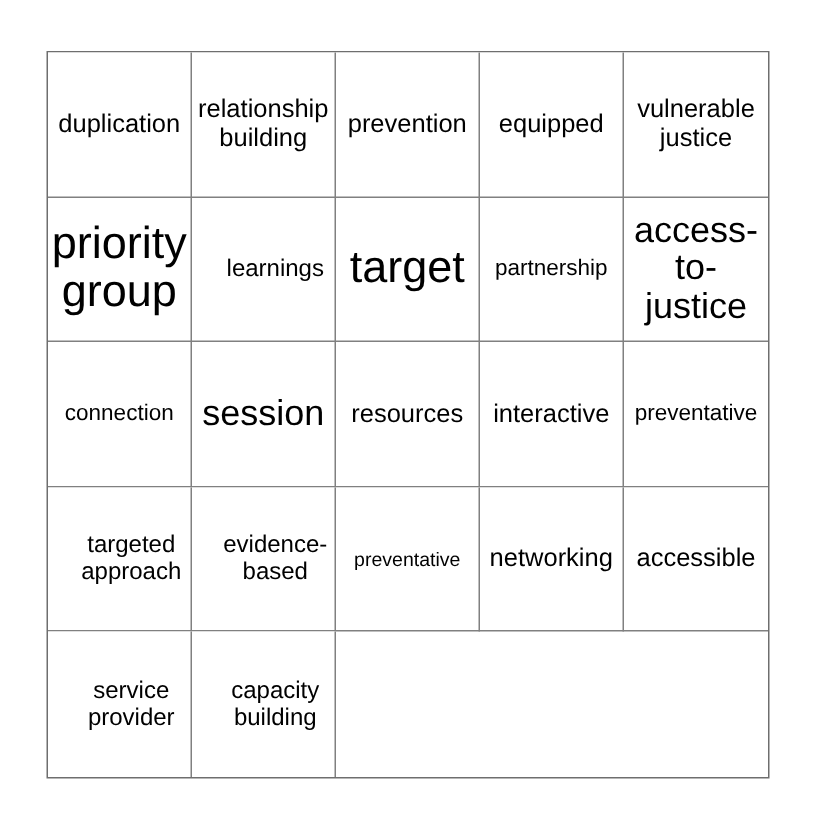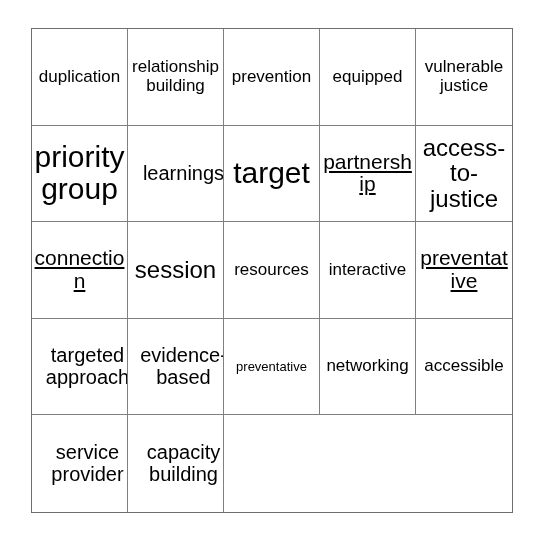--- a/index.html
+++ b/index.html
@@ -12,21 +12,21 @@
     height: 544px;
     background: #ffffff;
     font-family: "Liberation Sans", sans-serif;
     color: #000000;
     overflow: hidden;
   }
 
   #bingo-card {
     position: absolute;
     left: 31px;
-    top: 28px;
+    top: 34px;
     width: 482px;
     height: 485px;
     box-sizing: border-box;
     border: 1px solid #6e6e6e;
     display: grid;
     grid-template-columns: repeat(5, 1fr);
     grid-template-rows: repeat(5, 1fr);
     background: #ffffff;
   }
 
@@ -54,23 +54,23 @@
   .cell-text {
     display: block;
     width: 100%;
     word-wrap: break-word;
     overflow-wrap: break-word;
     hyphens: none;
   }
 
   
   .fs-xs   { font-size: 13px; }
-  .fs-sm   { font-size: 21px; text-decoration: underline; }
+  .fs-sm   { font-size: 15px; }
   .fs-md   { font-size: 17px; }
-  .fs-lg   { font-size: 20px; margin-left: 16px; }
+  .fs-lg   { font-size: 16px; margin-left: 16px; }
   .fs-xl   { font-size: 24px; }
   .fs-xxl  { font-size: 30px; }
 </style>
 </head>
 <body>
 
 <div id="bingo-card">
     <div class="bingo-cell">
       <span class="cell-text fs-md">duplication</span>
     </div>

